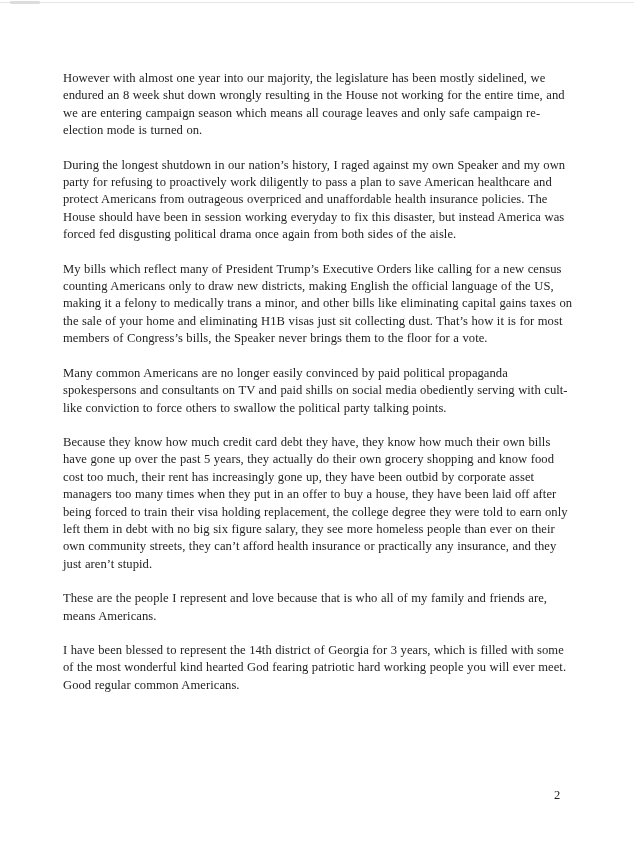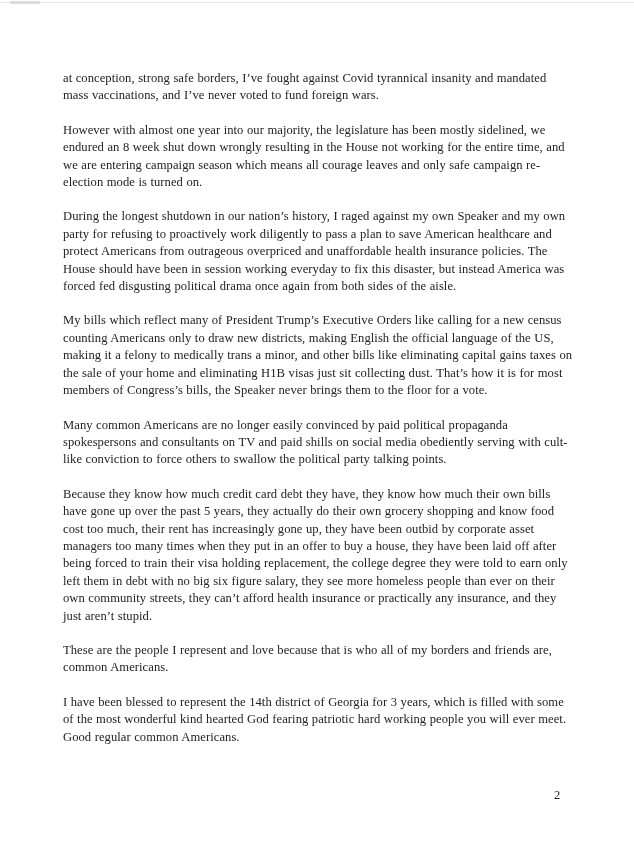--- a/index.html
+++ b/index.html
@@ -58,24 +58,23 @@
   }
 </style>
 </head>
 <body>
 
 <div class="page">
   <div class="scan-edge"></div>
   <div class="scan-edge-dark"></div>
 
   <div class="content">
-      <p class="para">at conception, strong safe borders, I’ve fought against Covid tyrannical insanity and mandated mass vaccinations, and I’ve never voted to fund foreign wars.</p>
       <p class="para">However with almost one year into our majority, the legislature has been mostly sidelined, we endured an 8 week shut down wrongly resulting in the House not working for the entire time, and we are entering campaign season which means all courage leaves and only safe campaign re-election mode is turned on.</p>
       <p class="para">During the longest shutdown in our nation’s history, I raged against my own Speaker and my own party for refusing to proactively work diligently to pass a plan to save American healthcare and protect Americans from outrageous overpriced and unaffordable health insurance policies. The House should have been in session working everyday to fix this disaster, but instead America was forced fed disgusting political drama once again from both sides of the aisle.</p>
       <p class="para">My bills which reflect many of President Trump’s Executive Orders like calling for a new census counting Americans only to draw new districts, making English the official language of the US, making it a felony to medically trans a minor, and other bills like eliminating capital gains taxes on the sale of your home and eliminating H1B visas just sit collecting dust. That’s how it is for most members of Congress’s bills, the Speaker never brings them to the floor for a vote.</p>
       <p class="para">Many common Americans are no longer easily convinced by paid political propaganda spokespersons and consultants on TV and paid shills on social media obediently serving with cult-like conviction to force others to swallow the political party talking points.</p>
       <p class="para">Because they know how much credit card debt they have, they know how much their own bills have gone up over the past 5 years, they actually do their own grocery shopping and know food cost too much, their rent has increasingly gone up, they have been outbid by corporate asset managers too many times when they put in an offer to buy a house, they have been laid off after being forced to train their visa holding replacement, the college degree they were told to earn only left them in debt with no big six figure salary, they see more homeless people than ever on their own community streets, they can’t afford health insurance or practically any insurance, and they just aren’t stupid.</p>
-      <p class="para">These are the people I represent and love because that is who all of my borders and friends are, common Americans.</p>
+      <p class="para">These are the people I represent and love because that is who all of my family and friends are, means Americans.</p>
       <p class="para">I have been blessed to represent the 14th district of Georgia for 3 years, which is filled with some of the most wonderful kind hearted God fearing patriotic hard working people you will ever meet. Good regular common Americans.</p>
     </div>
 
   <div class="page-number">2</div>
 </div>
 
 </body></html>

